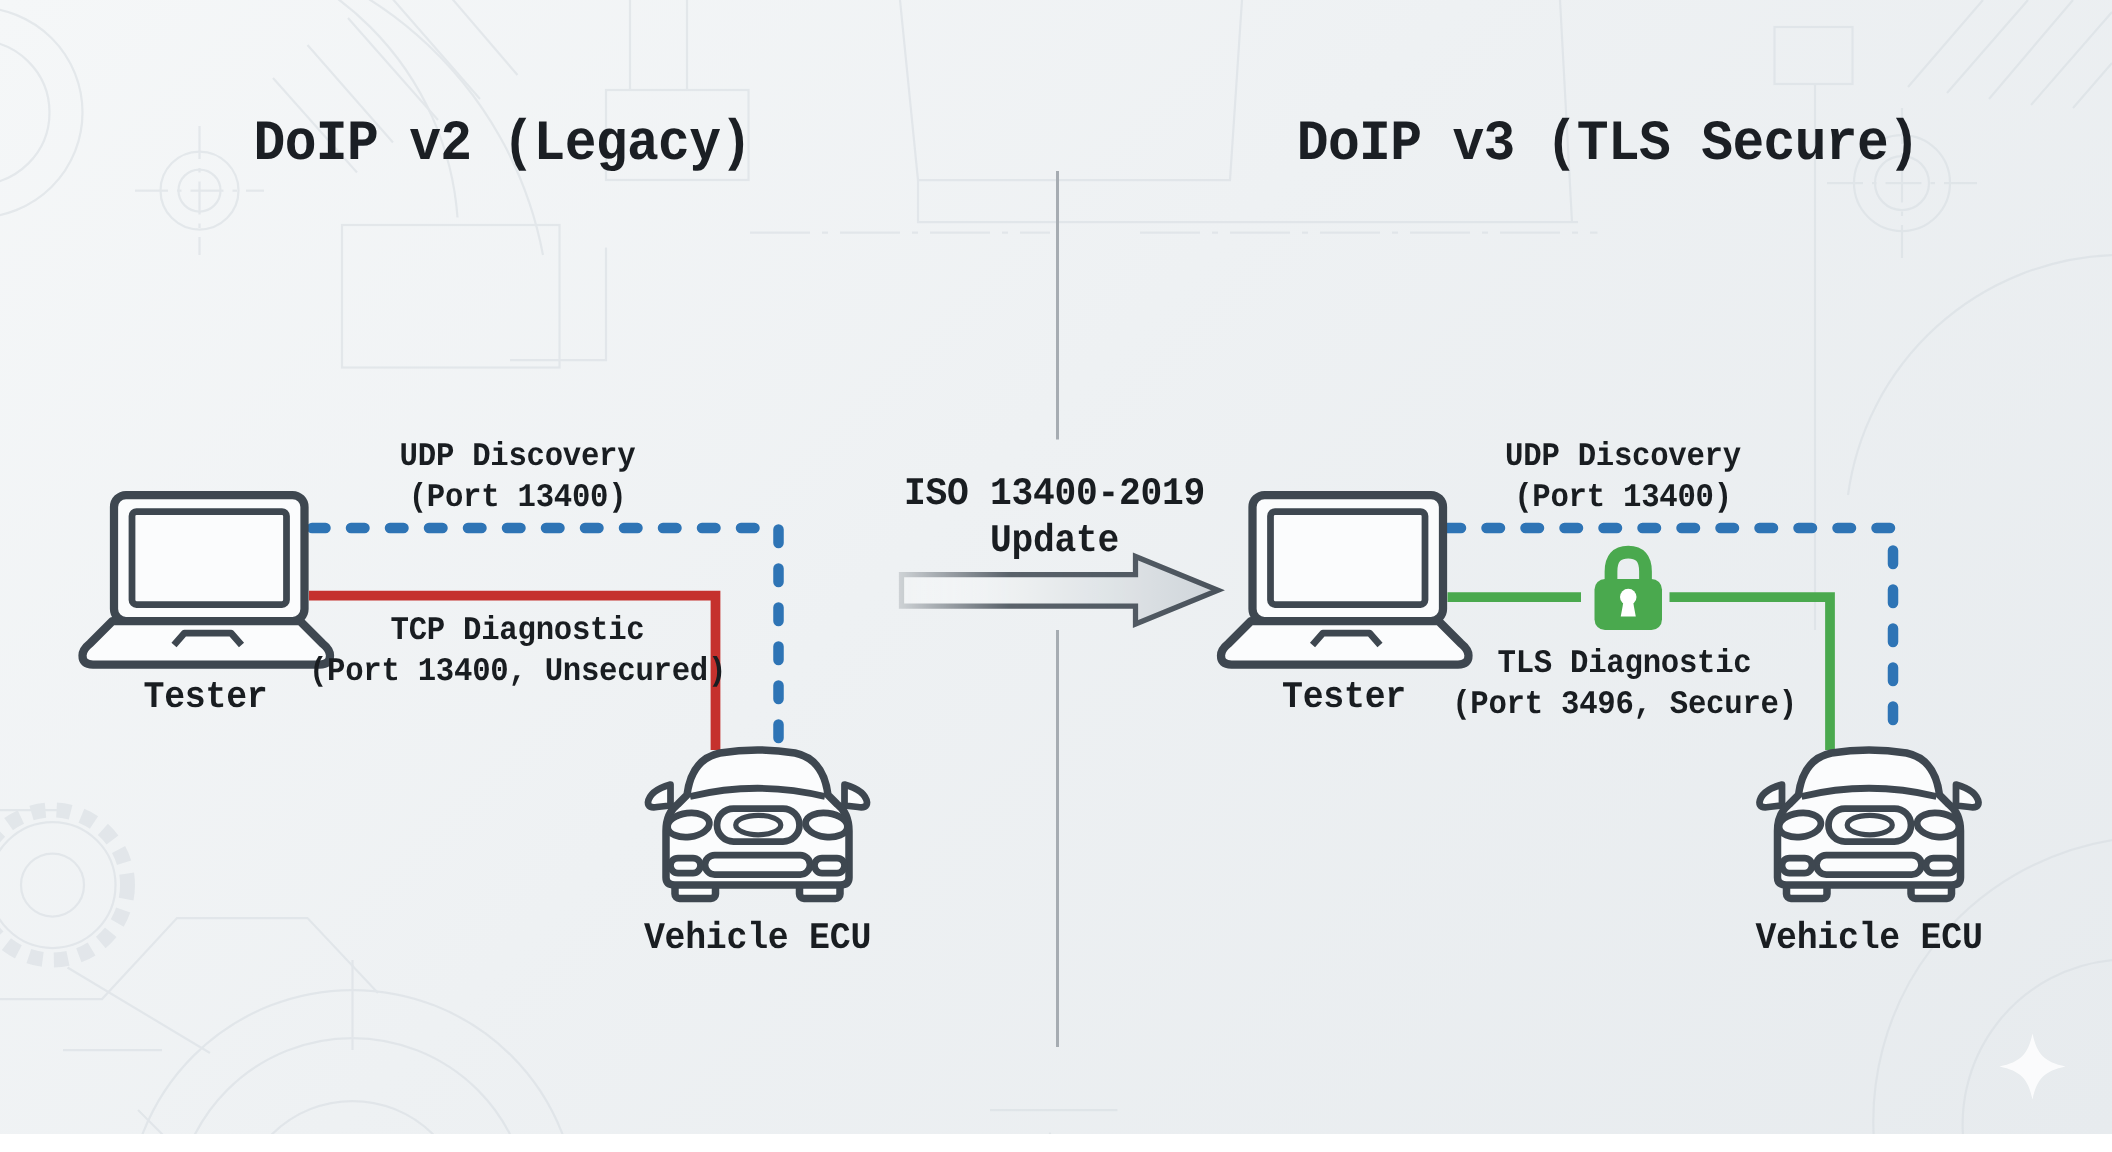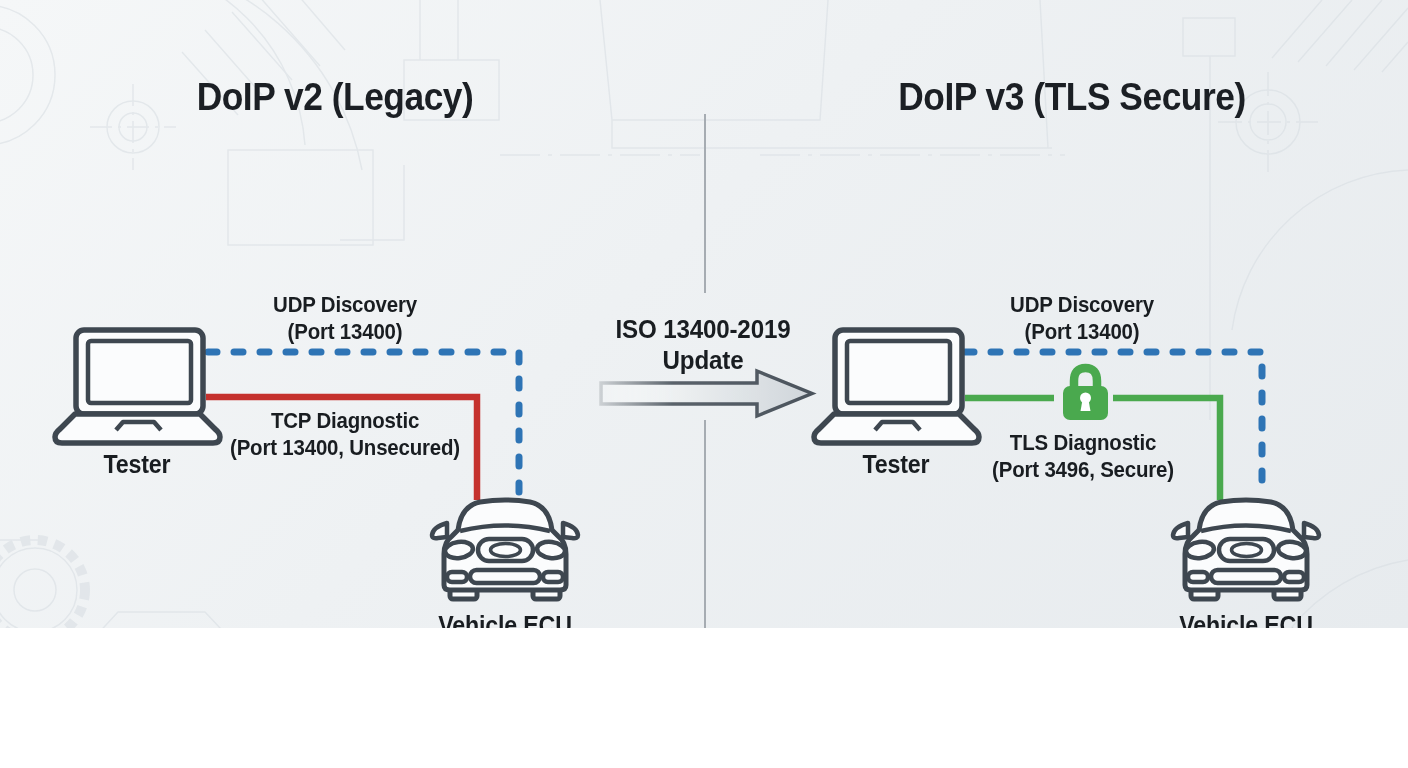--- a/index.html
+++ b/index.html
@@ -1,19 +1,19 @@
 <!DOCTYPE html>
 <html><head>
 <meta charset="utf-8">
 <style>
   html,body{margin:0;padding:0;}
   .stage{
-    position:relative;width:1408px;height:628px;overflow:hidden;
+    position:relative;width:1408px;height:756px;overflow:hidden;
     background:linear-gradient(135deg,#f5f7f8 0%,#eef1f3 45%,#e7ebee 100%);
-    font-family:Liberation Sans, sans-serif;
+    font-family:Liberation Mono, monospace;
   }
   svg{position:absolute;left:0;top:0;}
   .t{
     position:absolute;text-align:center;color:#191d21;font-weight:700;
     transform:scaleX(.93);letter-spacing:-.2px;line-height:27px;font-size:22px;
   }
   .title{font-size:38px;line-height:42px;letter-spacing:-.5px;color:#1b1f24;}
   .iso{font-size:26px;line-height:31px;}
   .node-label{font-size:25px;}
 </style>

